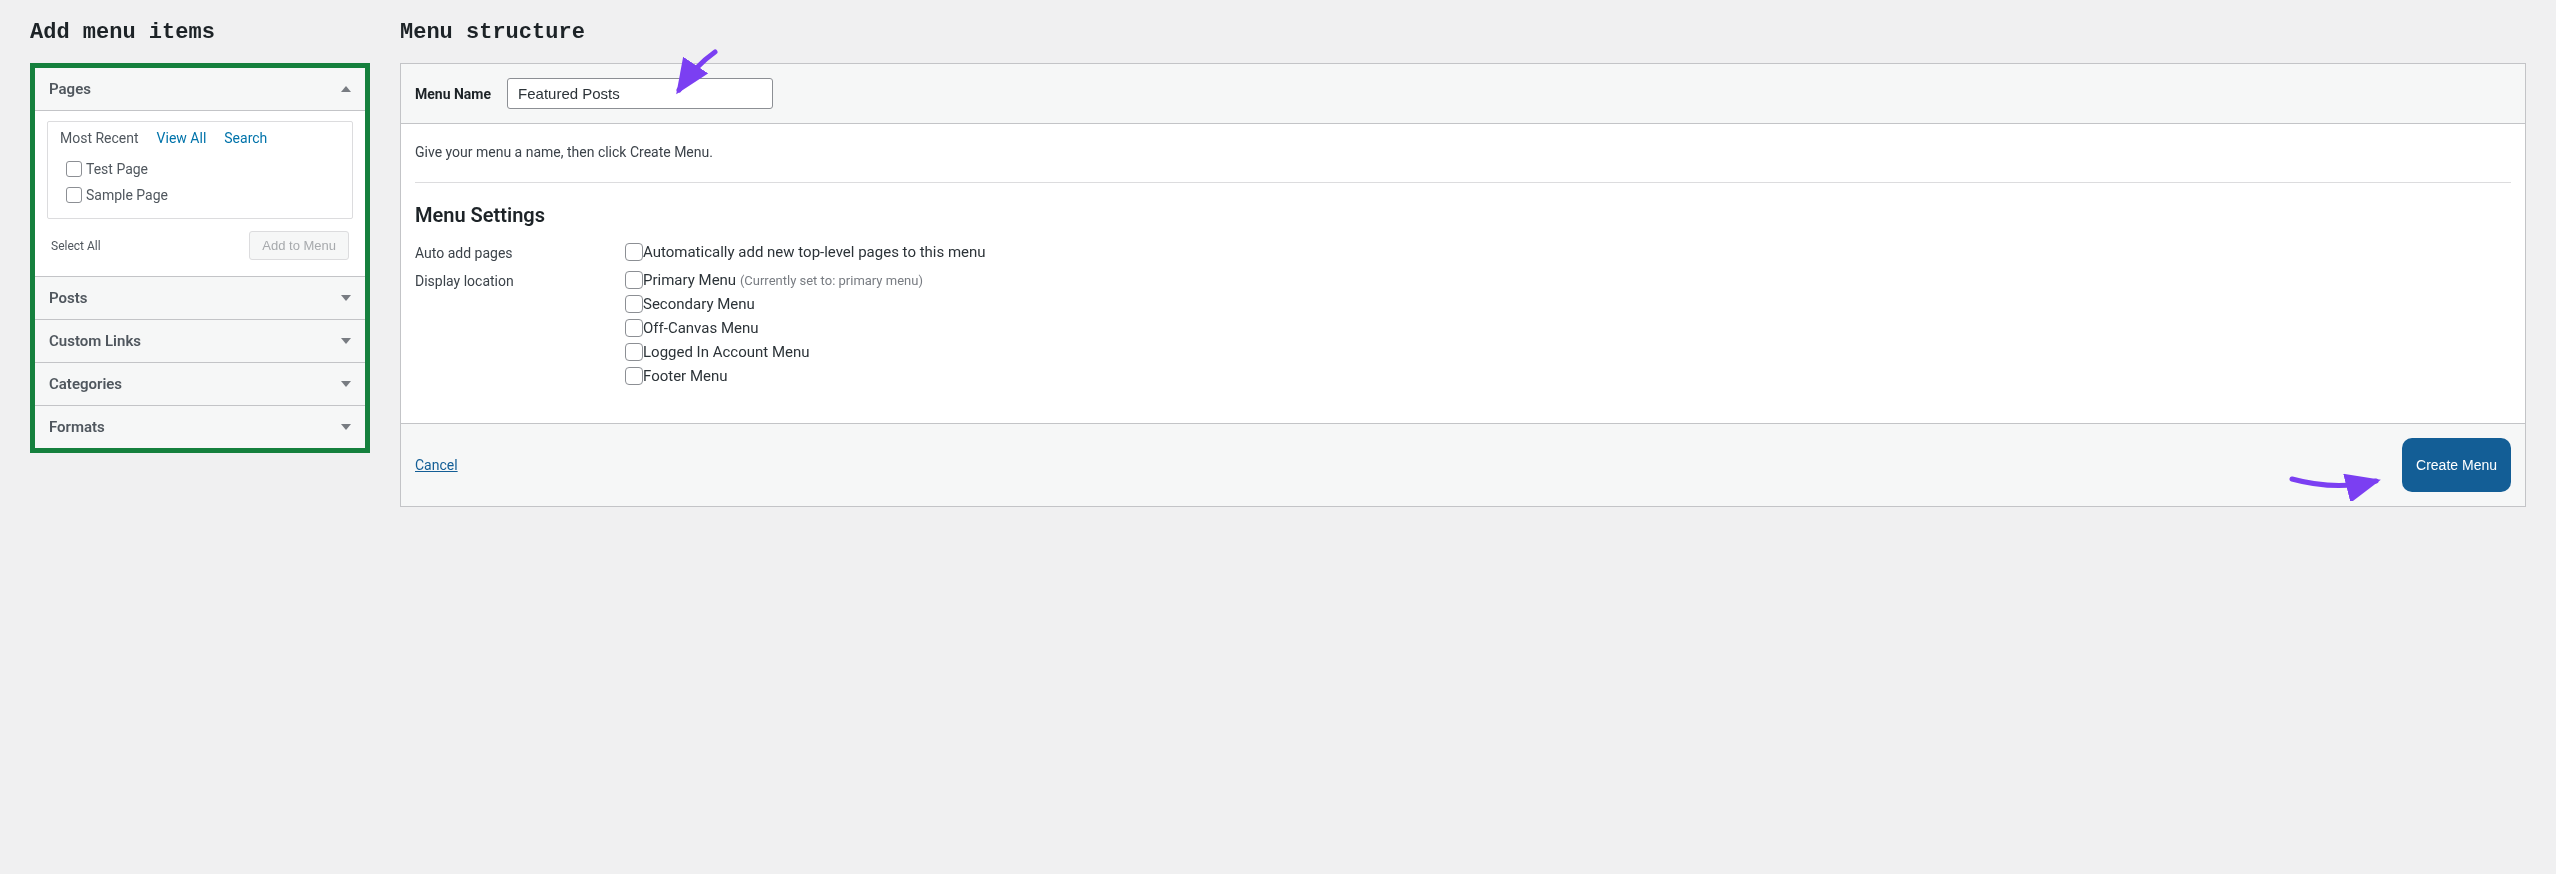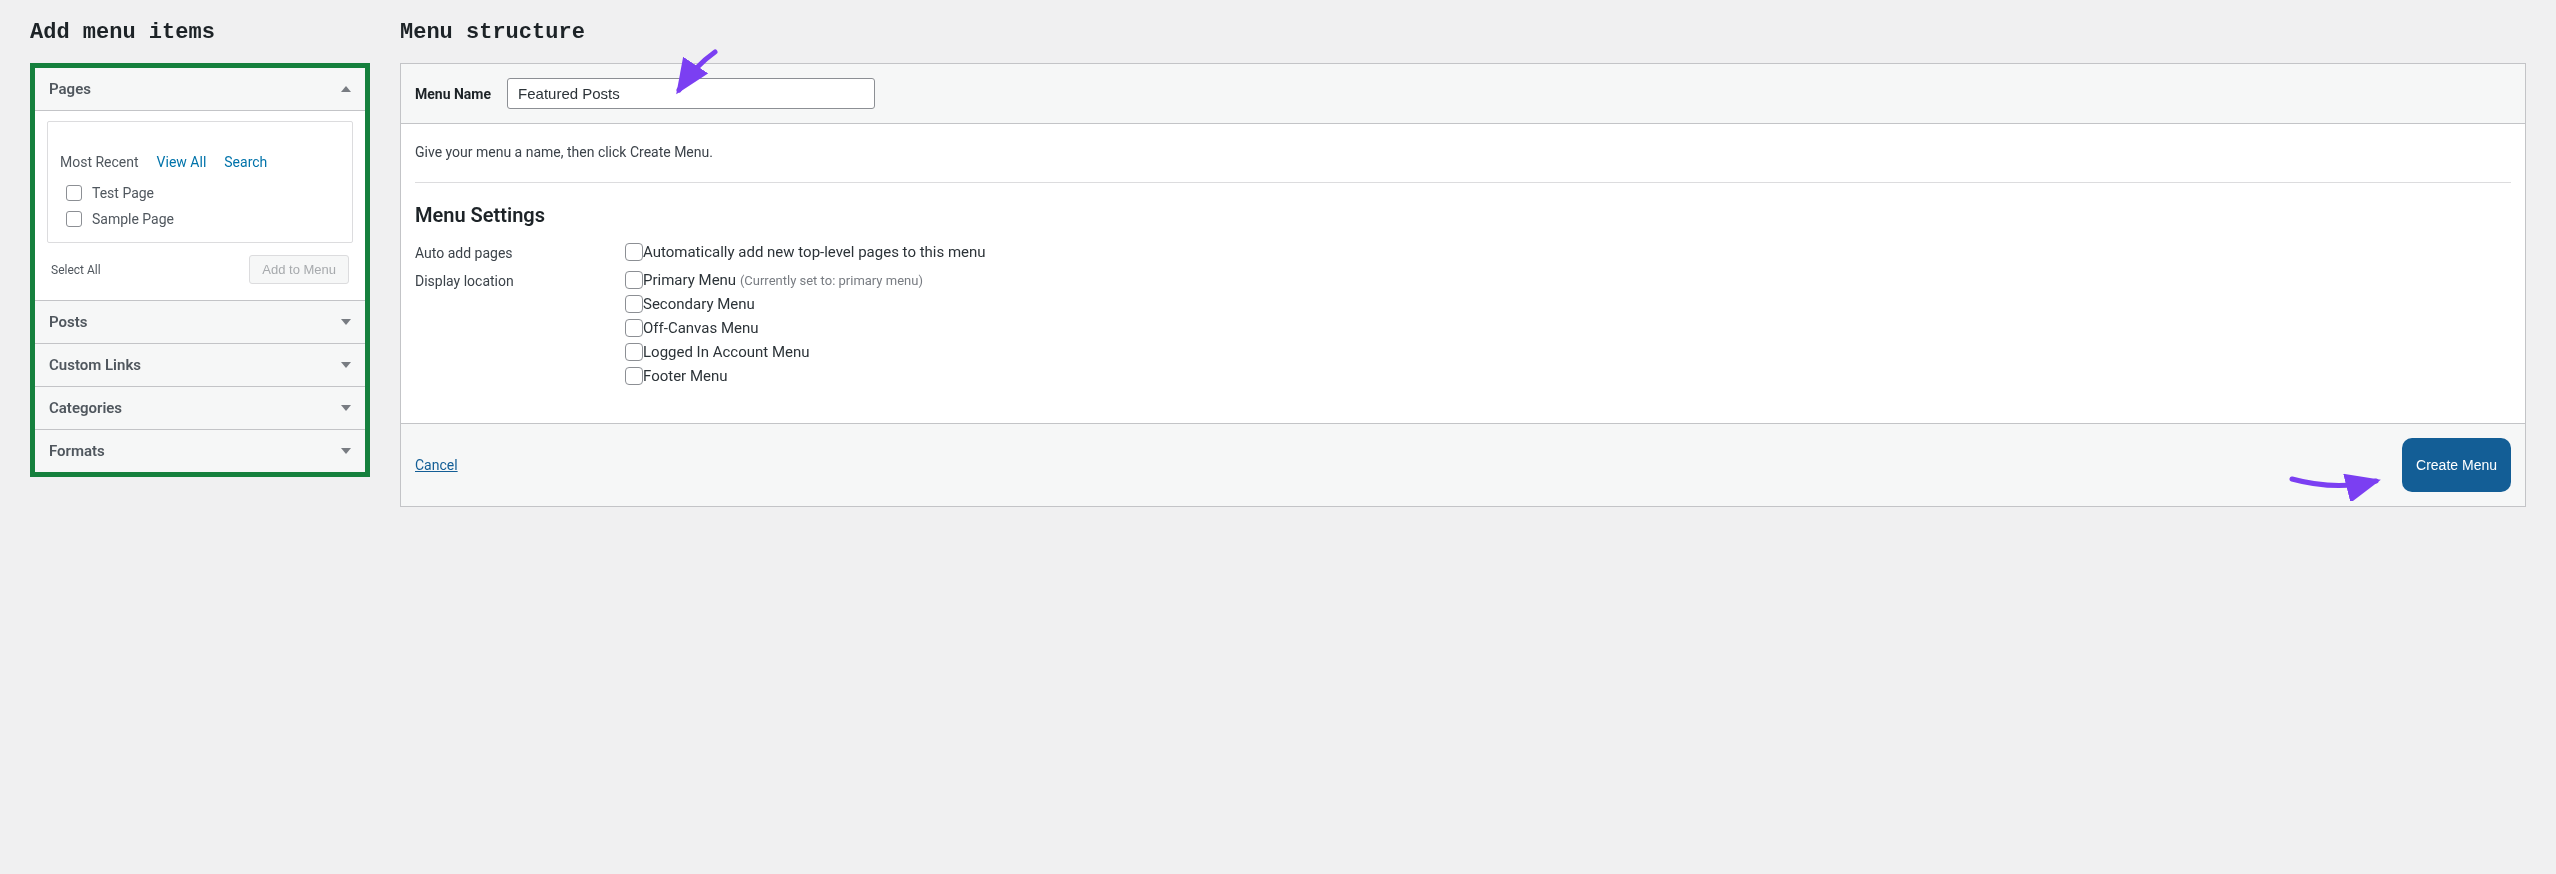--- a/index.html
+++ b/index.html
@@ -57,29 +57,29 @@
     border: 1px solid #dcdcde;
     border-radius: 2px;
     margin-bottom: 4px;
   }
   .tab-row {
     display: flex;
     gap: 18px;
     padding: 8px 12px 6px 12px;
     font-size: 14px;
   }
-  .tab-row span { color: #0073aa; cursor: pointer; margin-top: 24px; }
+  .tab-row span { color: #0073aa; cursor: pointer; }
   .tab-row span.active { color: #50575e; cursor: default; }
   .pages-list {
     padding: 4px 14px 10px 18px;
   }
   .pages-list label {
     display: flex;
     align-items: flex-start;
-    gap: 10px;
+    gap: 4px;
     padding: 5px 0;
     color: #50575e;
     font-size: 14px;
   }
   .pages-list input[type=checkbox] {
     width: 16px; height: 16px;
     border: 1px solid #8c8f94;
     border-radius: 3px;
     appearance: none;
     background: #fff;
@@ -119,21 +119,21 @@
   .panel-top label {
     color: #1d2327;
     font-size: 14px;
     font-weight: bold;
   }
   .panel-top input[type=text] {
     font-size: 15px;
     padding: 6px 10px;
     border: 1px solid #8c8f94;
     border-radius: 3px;
-    width: 368px;
+    width: 266px;
     color: #2c3338;
   }
   .panel-body { padding: 20px 14px 28px 14px; }
   .help-text {
     color: #3c434a;
     font-size: 14px;
     margin-bottom: 22px;
   }
   hr.sep {
     border: none;

